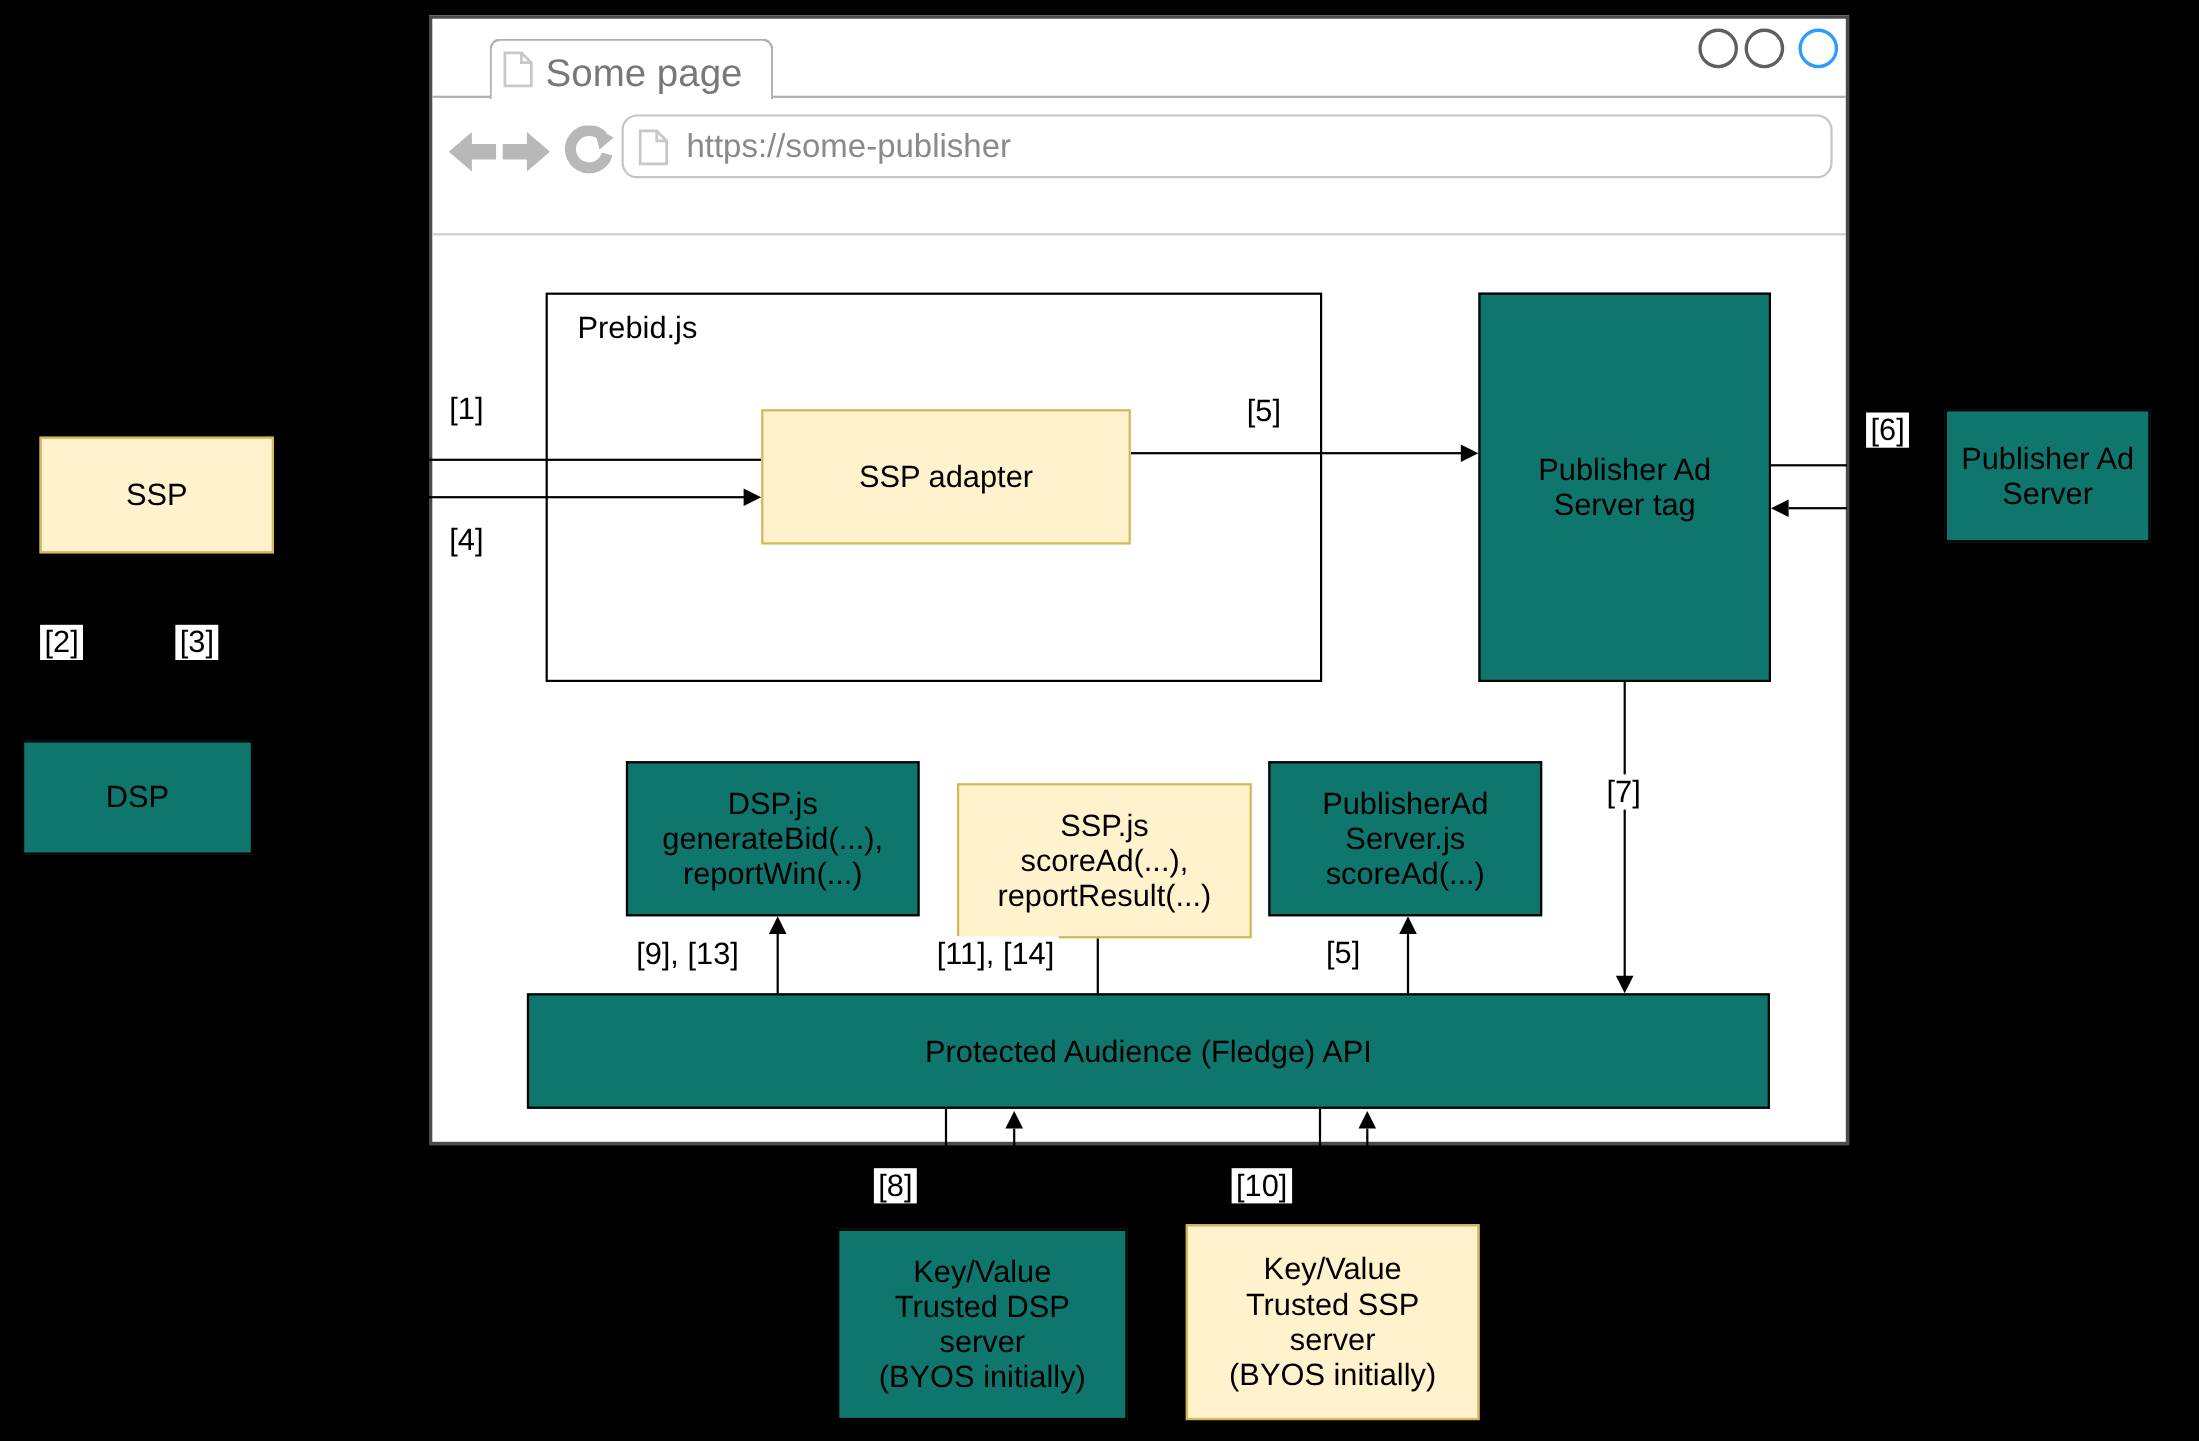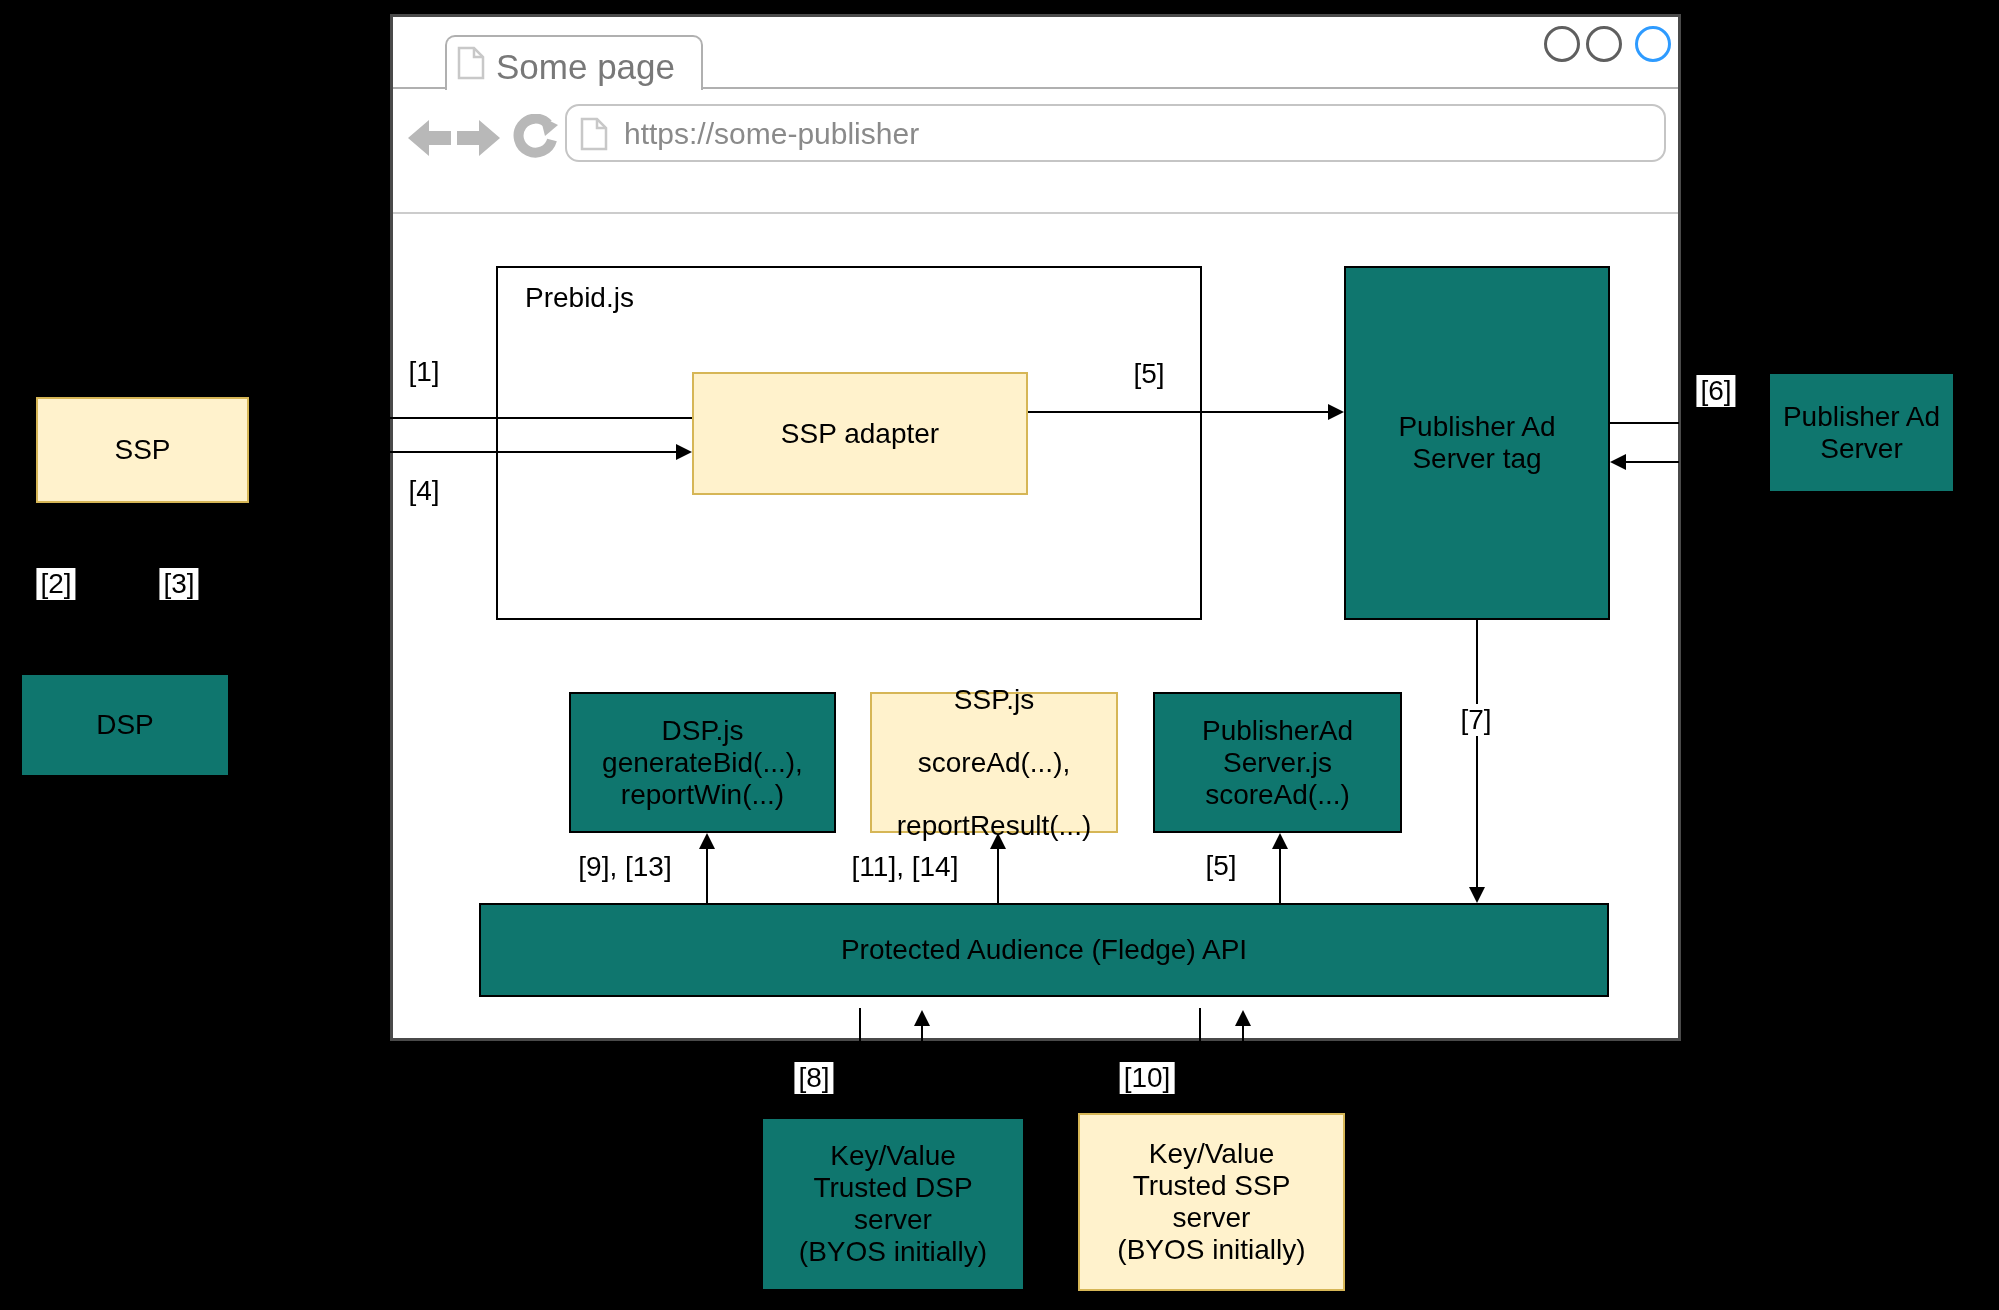--- a/index.html
+++ b/index.html
@@ -115,33 +115,33 @@
 <div class="abs bx" style="left:20px;top:673px;width:210px;height:104px;">
   <span>DSP</span>
 </div>
 
 <div class="abs bx" style="left:569px;top:692px;width:267px;height:141px;">
   <span>DSP.js</span>
   <span>generateBid(...),</span>
   <span>reportWin(...)</span>
 </div>
 
-<div class="abs bx yellow" style="left: 870px; top: 692px; width: 248px; height: 141px; background: rgb(255, 242, 204); border-color: rgb(214, 182, 86); gap: 31px;">
+<div class="abs bx yellow" style="left: 870px; top: 712px; width: 268px; height: 141px; background: rgb(255, 242, 204); border-color: rgb(214, 182, 86);">
   <span>SSP.js</span>
   <span>scoreAd(...),</span>
   <span>reportResult(...)</span>
 </div>
 
 <div class="abs bx" style="left:1153px;top:692px;width:249px;height:141px;">
   <span>PublisherAd</span>
   <span>Server.js</span>
   <span>scoreAd(...)</span>
 </div>
 
-<div class="abs bx" style="left:479px;top:903px;width:1130px;height:94px;">
+<div class="abs bx" style="left:479px;top:903px;width:1130px;height:105px;">
   <span>Protected Audience (Fledge) API</span>
 </div>
 
 <div class="abs bx" style="left:761px;top:1117px;width:264px;height:174px;">
   <span>Key/Value</span>
   <span>Trusted DSP</span>
   <span>server</span>
   <span>(BYOS initially)</span>
 </div>
 

